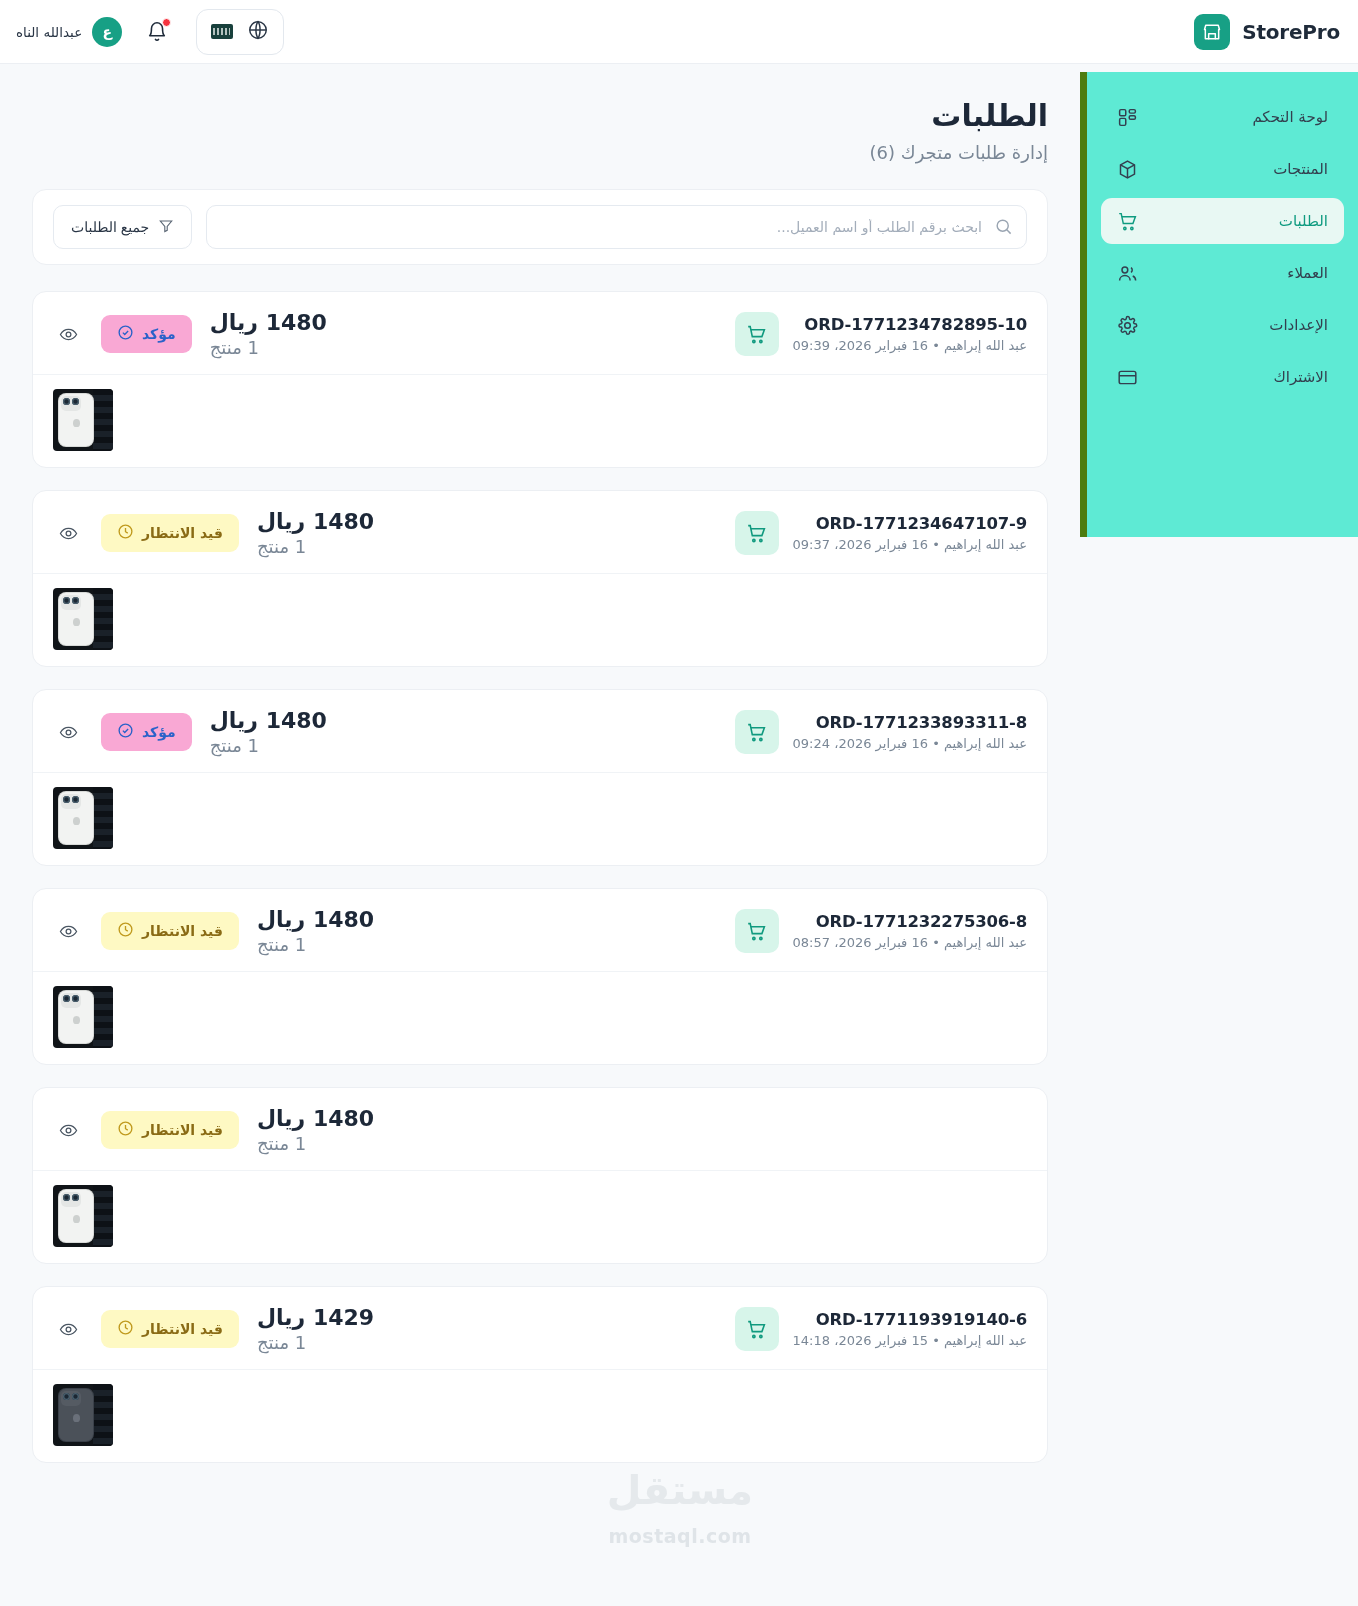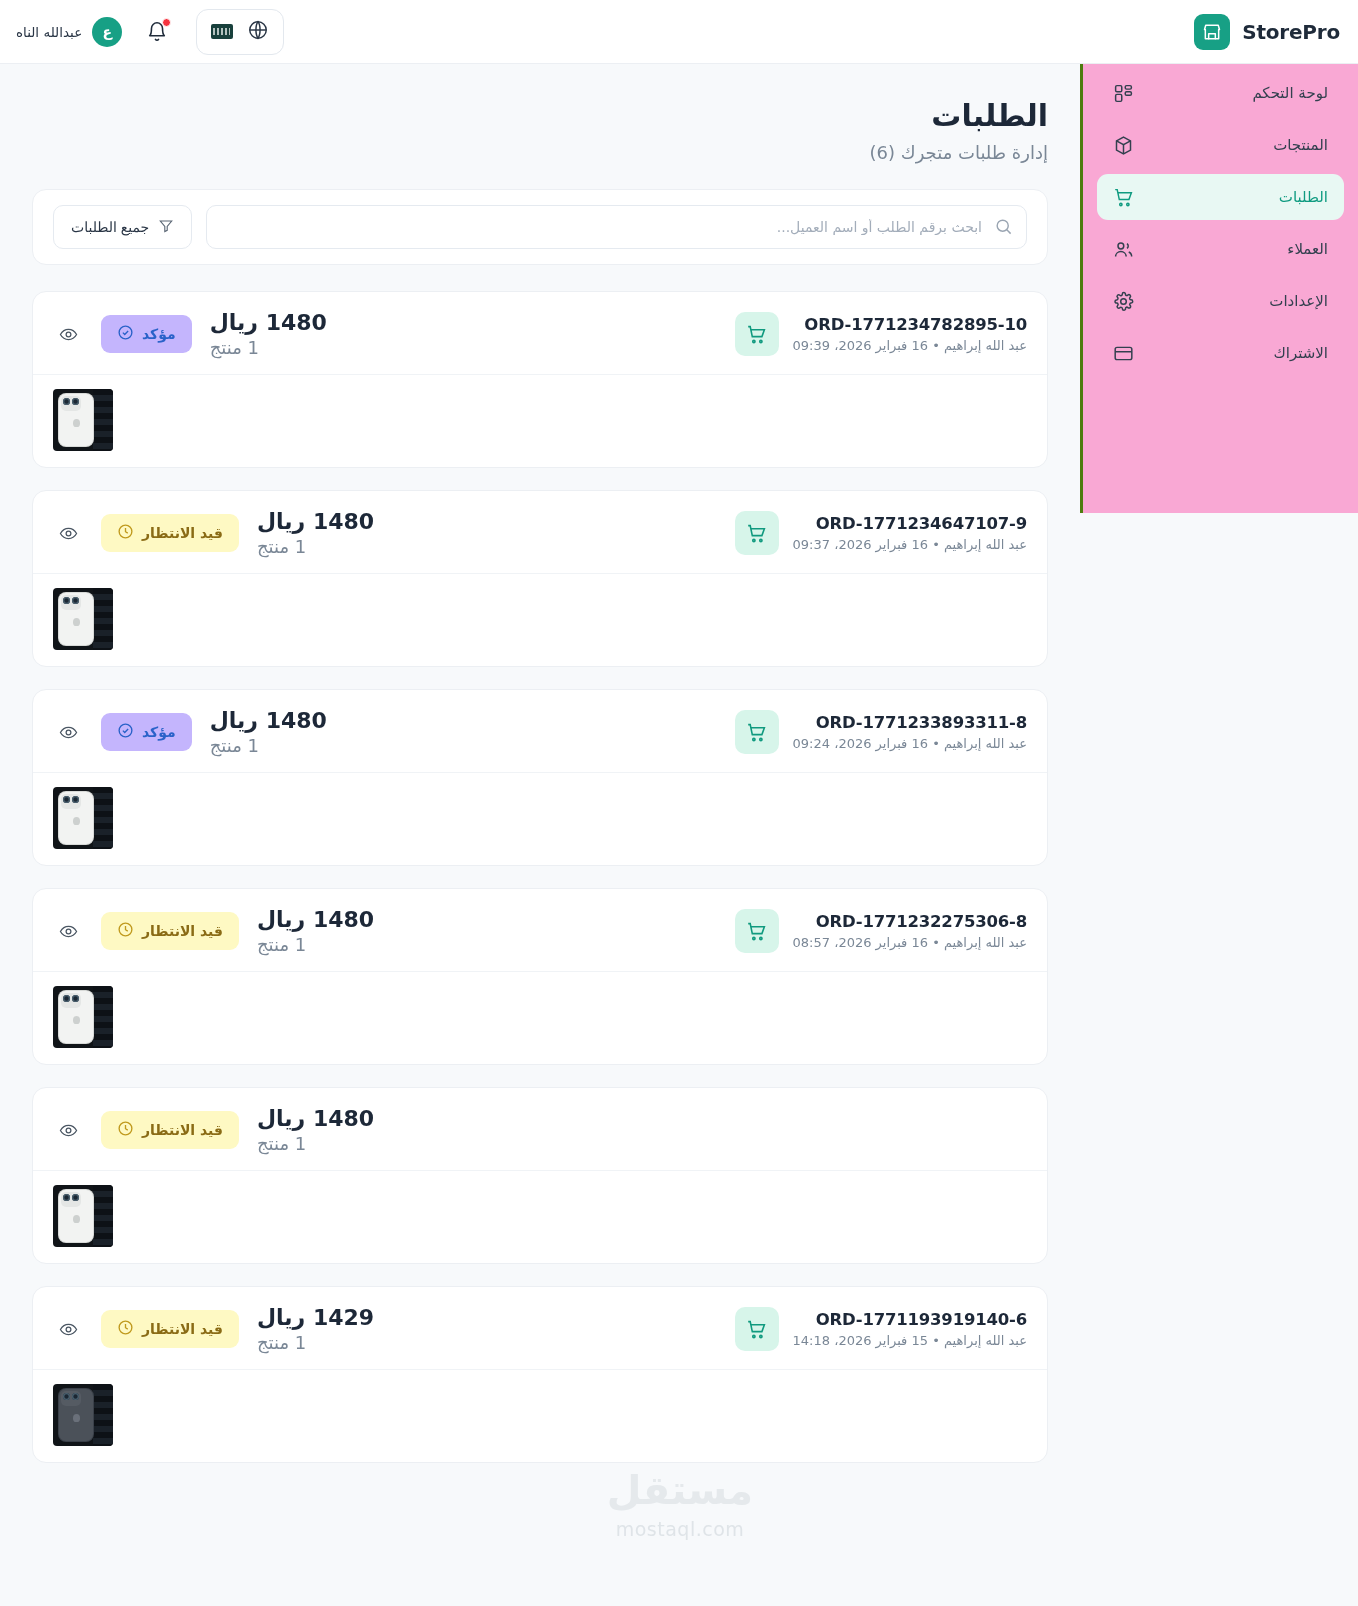--- a/index.html
+++ b/index.html
@@ -73,24 +73,24 @@
   .avatar {
     width: 30px; height: 30px; border-radius: 50%;
     background: #17a085; color: #fff;
     display: flex; align-items: center; justify-content: center;
     font-size: 14px; font-weight: bold; flex: none;
   }
   .user-name { font-size: 13.5px; color: #2a3646; white-space: nowrap; }
 
   
   .sidebar {
-    position: absolute; top: 48px; right: 0;
+    position: absolute; top: 72px; right: 0;
     width: 278px; height: 465px;
-    background: #f9a8d4;
-    border-left: 3px solid #4d7c0f;
+    background: #5eead4;
+    border-left: 7px solid #4d7c0f;
     padding: 22px 14px 0 14px;
     z-index: 10;
   }
   .nav-item {
     display: flex; align-items: center; gap: 12px;
     height: 46px; padding: 0 16px;
     border-radius: 11px;
     color: #33404f; font-size: 15px;
     margin-bottom: 6px;
     cursor: pointer;
@@ -192,21 +192,21 @@
   .price-block { text-align: left; }
   .price { font-size: 22px; font-weight: bold; color: #1d2838; }
   .items-count { font-size: 18px; color: #7a8796; margin-top: 2px; text-align: left; }
   .status {
     display: flex; align-items: center; gap: 8px;
     height: 38px; padding: 0 16px; border-radius: 9px;
     font-size: 14px; font-weight: bold; white-space: nowrap;
     flex-direction: row-reverse;
   }
   .status svg { width: 17px; height: 17px; fill: none; stroke-width: 1.9; }
-  .status.confirmed { background: #c4b5fd; color: #2a62c9; }
+  .status.confirmed { background: #f9a8d4; color: #2a62c9; }
   .status.confirmed svg { stroke: #2a62c9; }
   .status.pending { background: #fef9c3; color: #8a6b15; }
   .status.pending svg { stroke: #c09a1e; }
   .eye-btn {
     width: 30px; height: 30px;
     display: flex; align-items: center; justify-content: center;
     cursor: pointer;
   }
   .eye-btn svg { width: 19px; height: 19px; stroke: #4a5663; fill: none; stroke-width: 1.6; }
 
@@ -255,21 +255,21 @@
   }
 
   
   .watermark {
     position: absolute; left: 555px; top: 1470px;
     width: 250px; text-align: center;
     color: #e3e7ea; pointer-events: none;
     z-index: 5;
   }
   .wm-logo { font-size: 40px; font-weight: bold; line-height: 1; color: #e5e9ec; }
-  .wm-url { font-size: 19px; margin-top: 8px; color: #dfe4e8; letter-spacing: .5px; }
+  .wm-url { font-size: 19px; margin-top: 15px; color: #dfe4e8; letter-spacing: .5px; font-weight: bold; }
 </style>
 </head>
 <body>
 
 <div class="topbar">
 
   <div class="brand">
     <span class="brand-name">StorePro</span>
     <span class="brand-logo">
       <svg viewBox="0 0 24 24" width="20" height="20" fill="none" stroke="#fff" stroke-width="1.8" stroke-linecap="round" stroke-linejoin="round">

